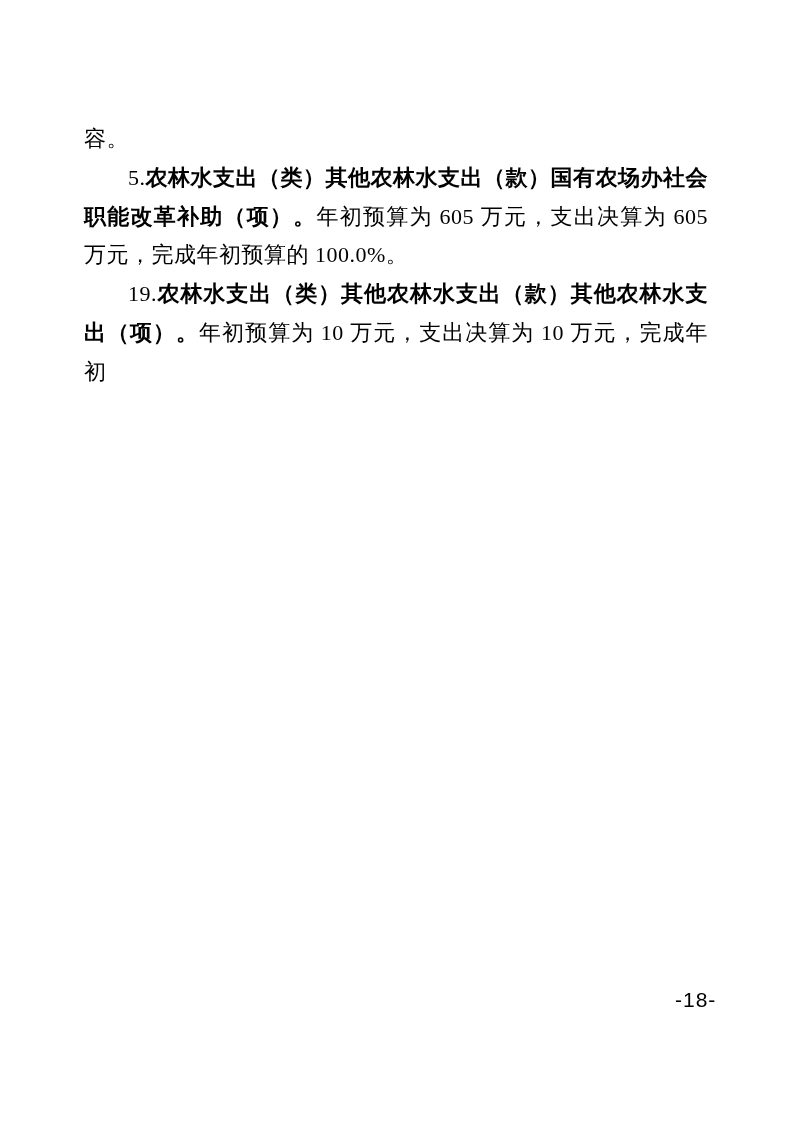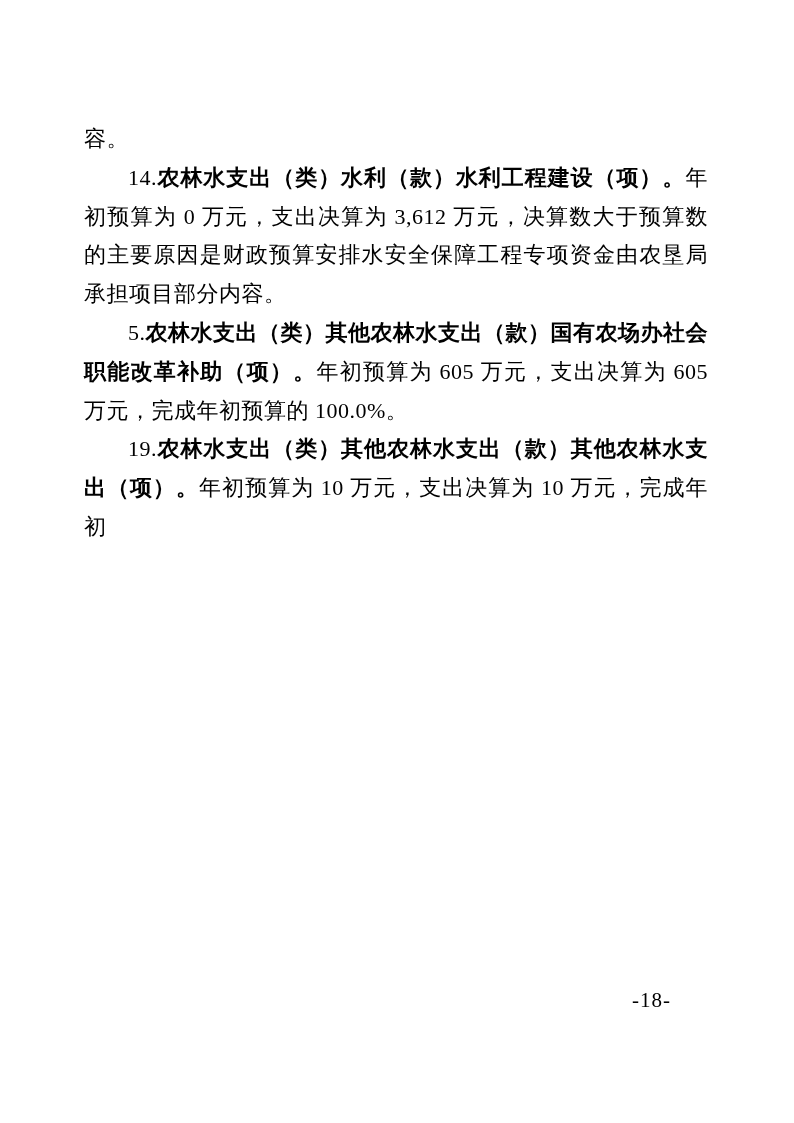--- a/index.html
+++ b/index.html
@@ -40,36 +40,35 @@
   }
   .item-heading {
     font-weight: bold;
     font-family: "Liberation Sans", "DejaVu Sans", sans-serif;
   }
   .item-body {
     font-weight: normal;
   }
   .page-number {
     position: absolute;
-    left: 632px;
+    left: 675px;
     top: 988px;
     font-size: 21px;
     letter-spacing: 1px;
-    font-family: Liberation Serif, serif;
+    font-family: Liberation Sans, sans-serif;
   }
 </style>
 </head>
 <body>
 
 <div class="doc-page">
   <div class="doc-content">
     <p class="para continuation">容。</p>
     <div id="paragraph-list">
 
-  <p class="para"><span class="item-num">14.</span><span class="item-heading">农林水支出（类）水利（款）水利工程建设（项）。</span><span class="item-body">年初预算为 0 万元，支出决算为 3,612 万元，决算数大于预算数的主要原因是财政预算安排水安全保障工程专项资金由农垦局承担项目部分内容。</span></p>
 
 
 
   <p class="para"><span class="item-num">5.</span><span class="item-heading">农林水支出（类）其他农林水支出（款）国有农场办社会职能改革补助（项）。</span><span class="item-body">年初预算为 605 万元，支出决算为 605 万元，完成年初预算的 100.0%。</span></p>
 
   <p class="para"><span class="item-num">19.</span><span class="item-heading">农林水支出（类）其他农林水支出（款）其他农林水支出（项）。</span><span class="item-body">年初预算为 10 万元，支出决算为 10 万元，完成年初</span></p>
 </div>
   </div>
   <div class="page-number">-18-</div>
 </div>

